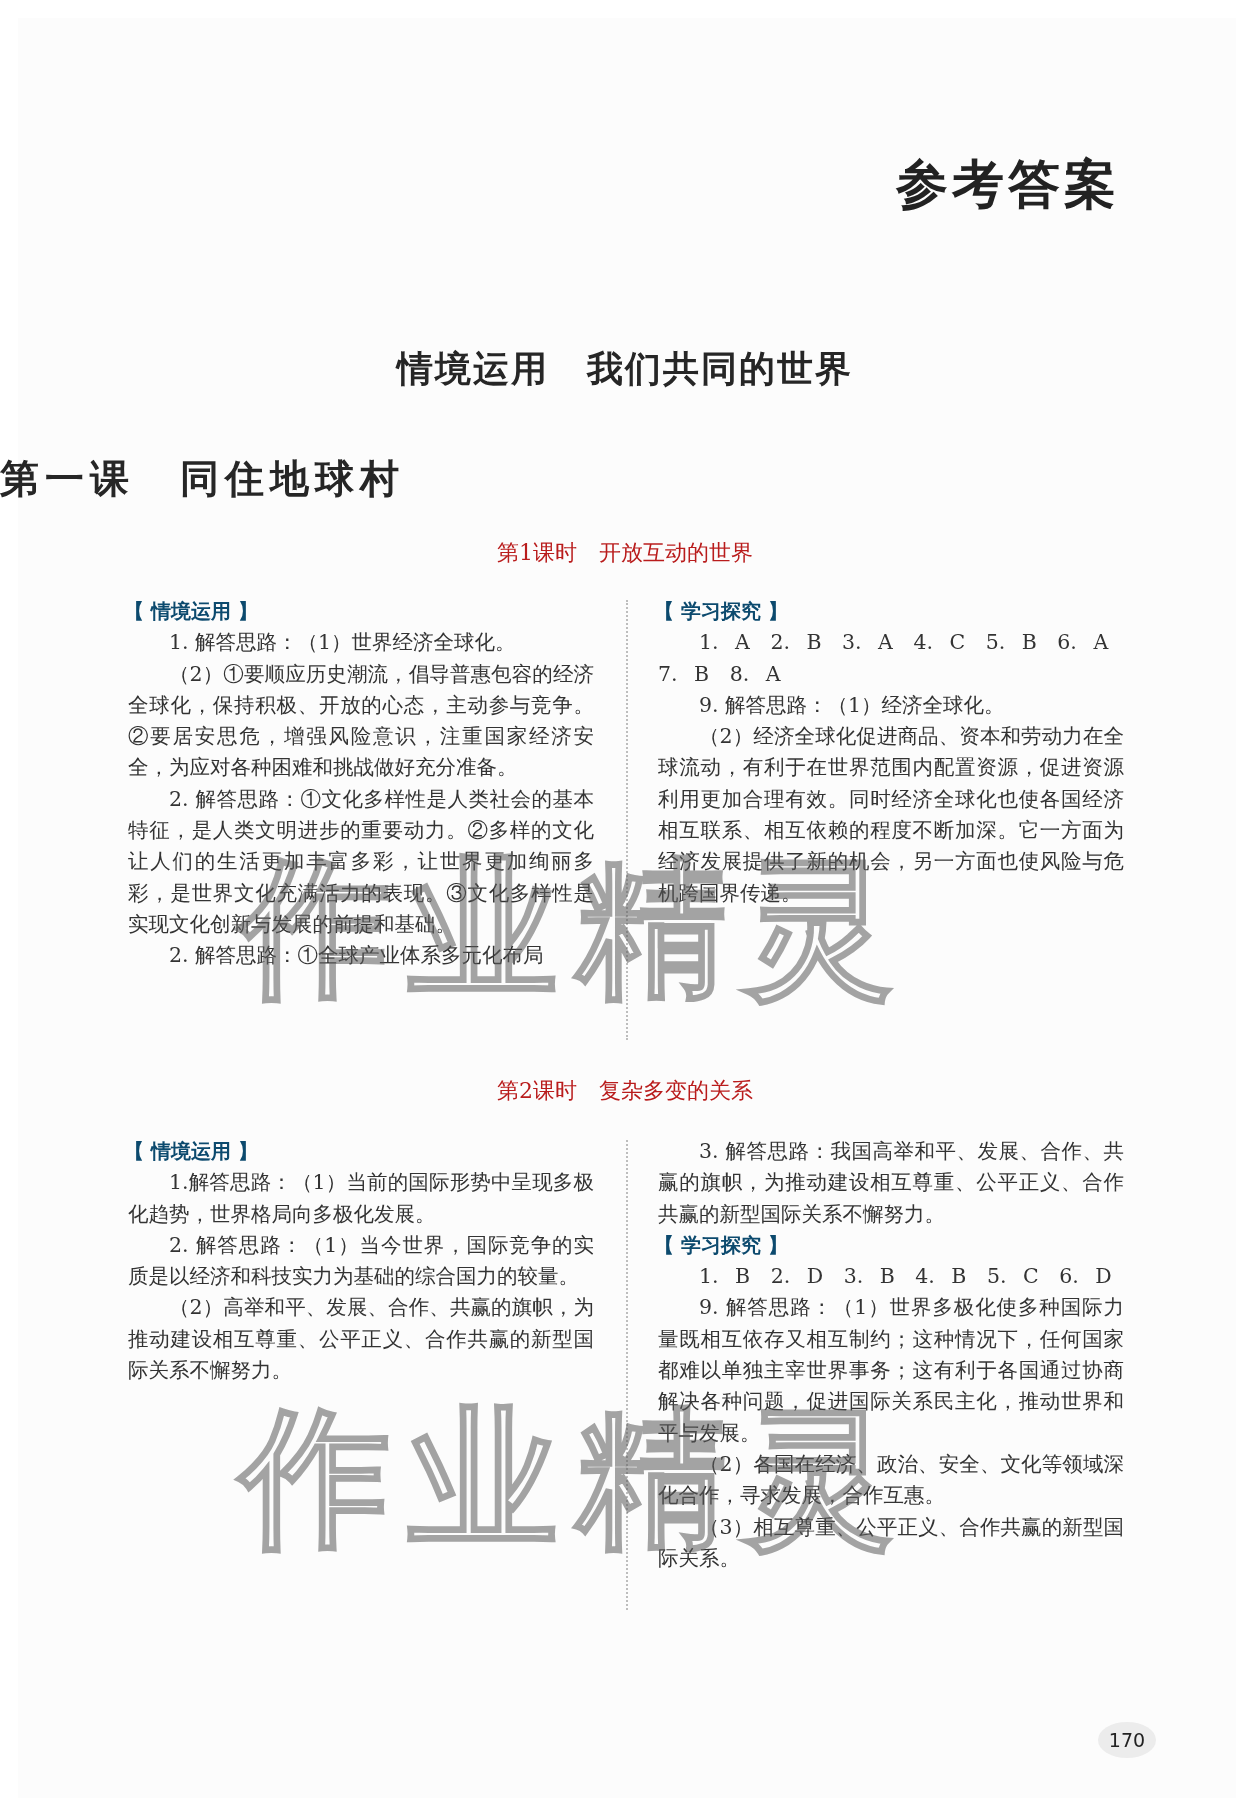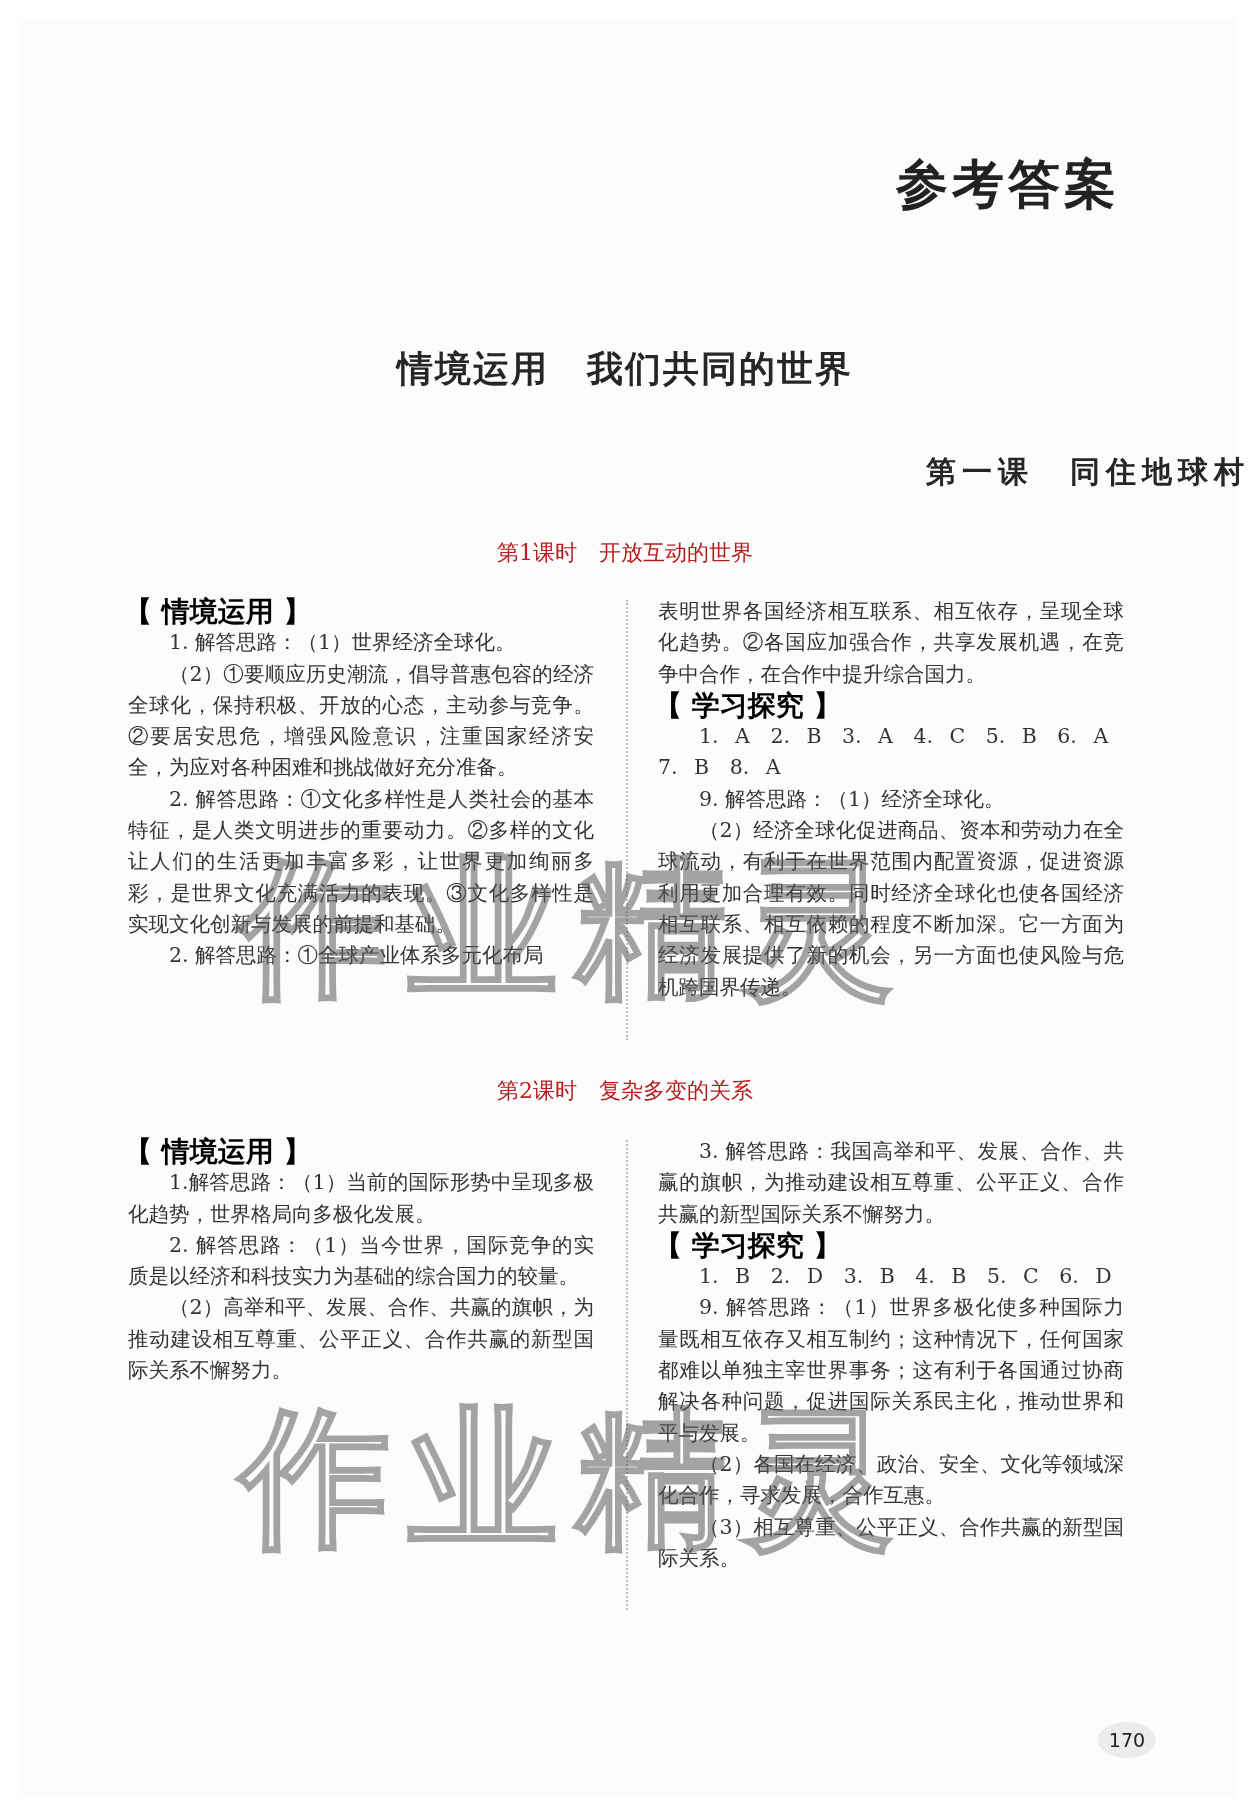--- a/index.html
+++ b/index.html
@@ -13,35 +13,35 @@
   }
   .main-title {
     position: absolute; right: 130px; top: 150px;
     font-size: 52px; font-weight: bold; letter-spacing: 4px; color: #222; margin-left: 44px;
   }
   .unit-title {
     position: absolute; left: 0; width: 1250px; top: 345px; text-align: center;
     font-size: 36px; font-weight: bold; color: #262626; letter-spacing: 2px;
   }
   .lesson-title {
-    position: absolute; left: 0; width: 1250px; top: 452px; text-align: right;
-    font-size: 30px; font-weight: bold; color: #262626; letter-spacing: 6px;
+    position: absolute; left: 0; width: 1250px; top: 452px; text-align: left;
+    font-size: 39px; font-weight: bold; color: #262626; letter-spacing: 6px;
   }
   .period-title {
     position: absolute; left: 0; width: 1250px; text-align: center;
     font-size: 22px; color: #b91c1c;
   }
   .col {
     position: absolute; font-size: 20.5px; line-height: 31.3px; color: #333;
   }
   .col p { margin: 0; text-align: justify; }
   .indent { text-indent: 2em; }
   .heading {
     font-family: "DejaVu Sans", "Liberation Sans", sans-serif; font-weight: bold;
-    font-size: 28px; color: #000000; margin-left: -4px !important;
+    font-size: 20px; color: #0c4a6e; margin-left: -4px !important;
   }
   .answers { word-spacing: 10px; }
   .divider {
     position: absolute; width: 0; border-left: 2px dotted #bdbdbd;
   }
   .page-num {
     position: absolute; left: 1098px; top: 1722px; width: 58px; height: 36px;
     border-radius: 50%; background: #ececec; text-align: center; line-height: 36px;
     font-family: "DejaVu Sans", "Liberation Sans", sans-serif; font-size: 19px; color: #222;
   }
@@ -67,21 +67,20 @@
   <p class="heading">【 情境运用 】</p>
   <p class="indent">1. 解答思路：（1）世界经济全球化。</p>
   <p class="indent">（2）①要顺应历史潮流，倡导普惠包容的经济全球化，保持积极、开放的心态，主动参与竞争。②要居安思危，增强风险意识，注重国家经济安全，为应对各种困难和挑战做好充分准备。</p>
   <p class="indent">2. 解答思路：①文化多样性是人类社会的基本特征，是人类文明进步的重要动力。②多样的文化让人们的生活更加丰富多彩，让世界更加绚丽多彩，是世界文化充满活力的表现。③文化多样性是实现文化创新与发展的前提和基础。</p>
   <p class="indent">2. 解答思路：①全球产业体系多元化布局</p>
 </div>
 
 <div class="divider" style="left:626px; top:600px; height:440px;"></div>
 
 <div class="col" style="left:658px; top:596px; width:466px;">
-  <p>表明世界各国经济相互联系、相互依存，呈现全球化趋势。②各国应加强合作，共享发展机遇，在竞争中合作，在合作中提升综合国力。</p>
   <p class="heading">【 学习探究 】</p>
   <p class="indent answers">1. A　2. B　3. A　4. C　5. B　6. A</p>
   <p class="answers">7. B　8. A</p>
   <p class="indent">9. 解答思路：（1）经济全球化。</p>
   <p class="indent">（2）经济全球化促进商品、资本和劳动力在全球流动，有利于在世界范围内配置资源，促进资源利用更加合理有效。同时经济全球化也使各国经济相互联系、相互依赖的程度不断加深。它一方面为经济发展提供了新的机会，另一方面也使风险与危机跨国界传递。</p>
 </div>
 
 <div class="period-title" style="top:1076px;">第2课时　复杂多变的关系</div>
 
 <div class="col" style="left:128px; top:1136px; width:466px;">

